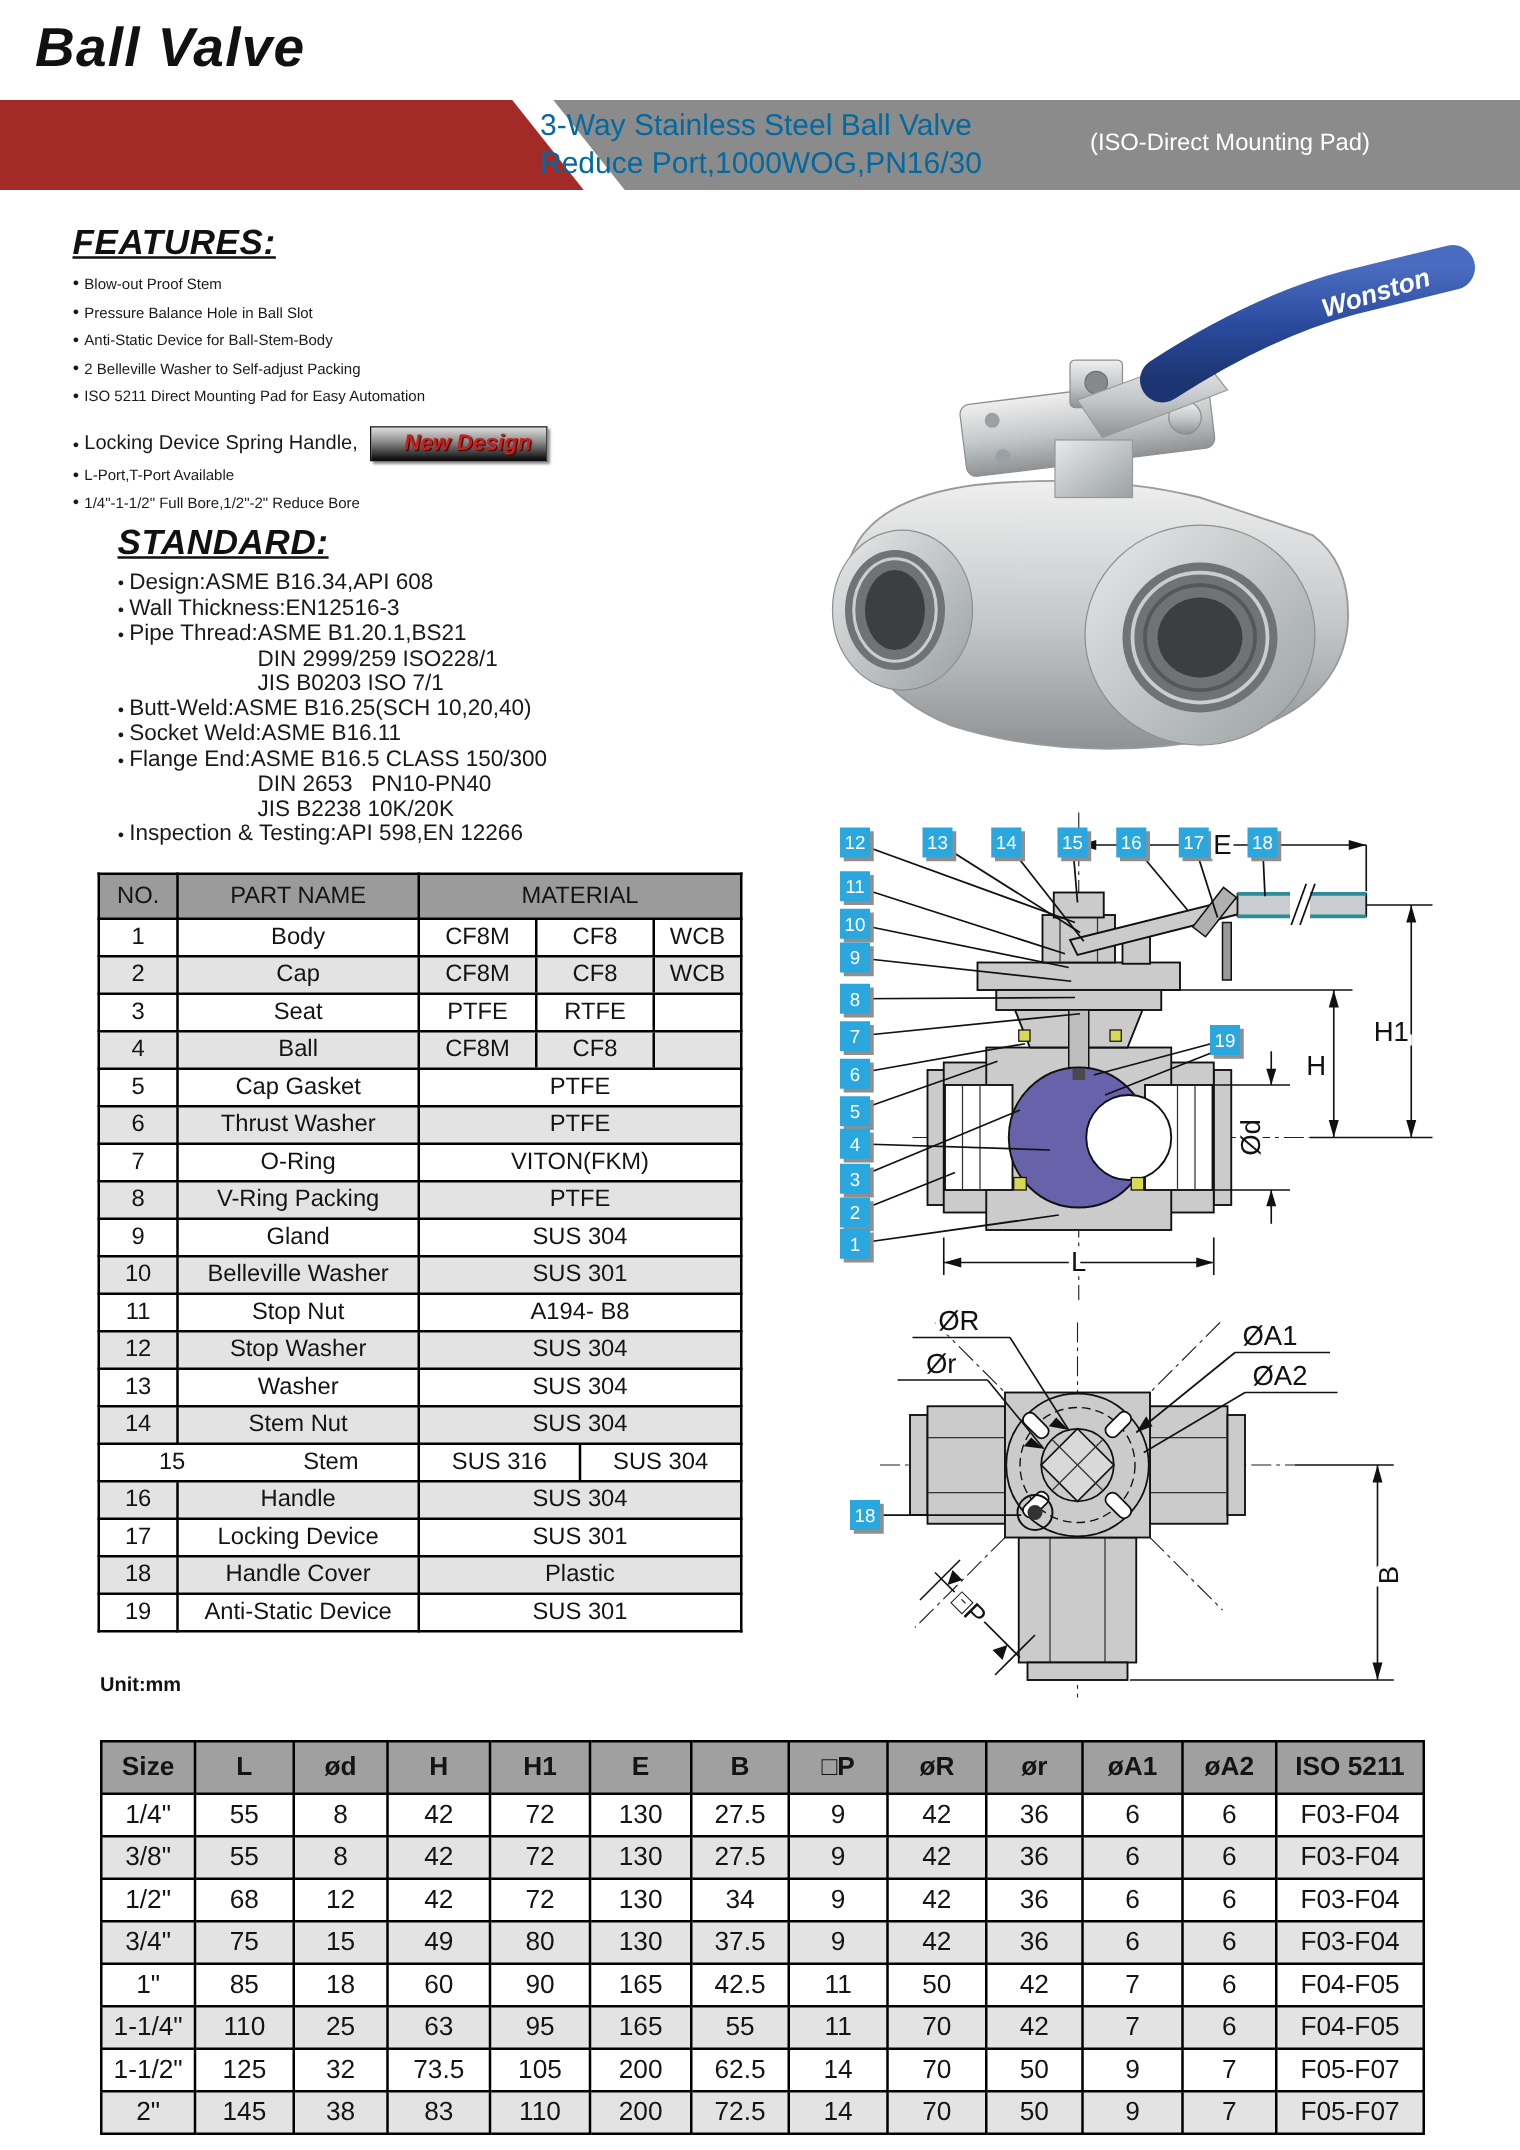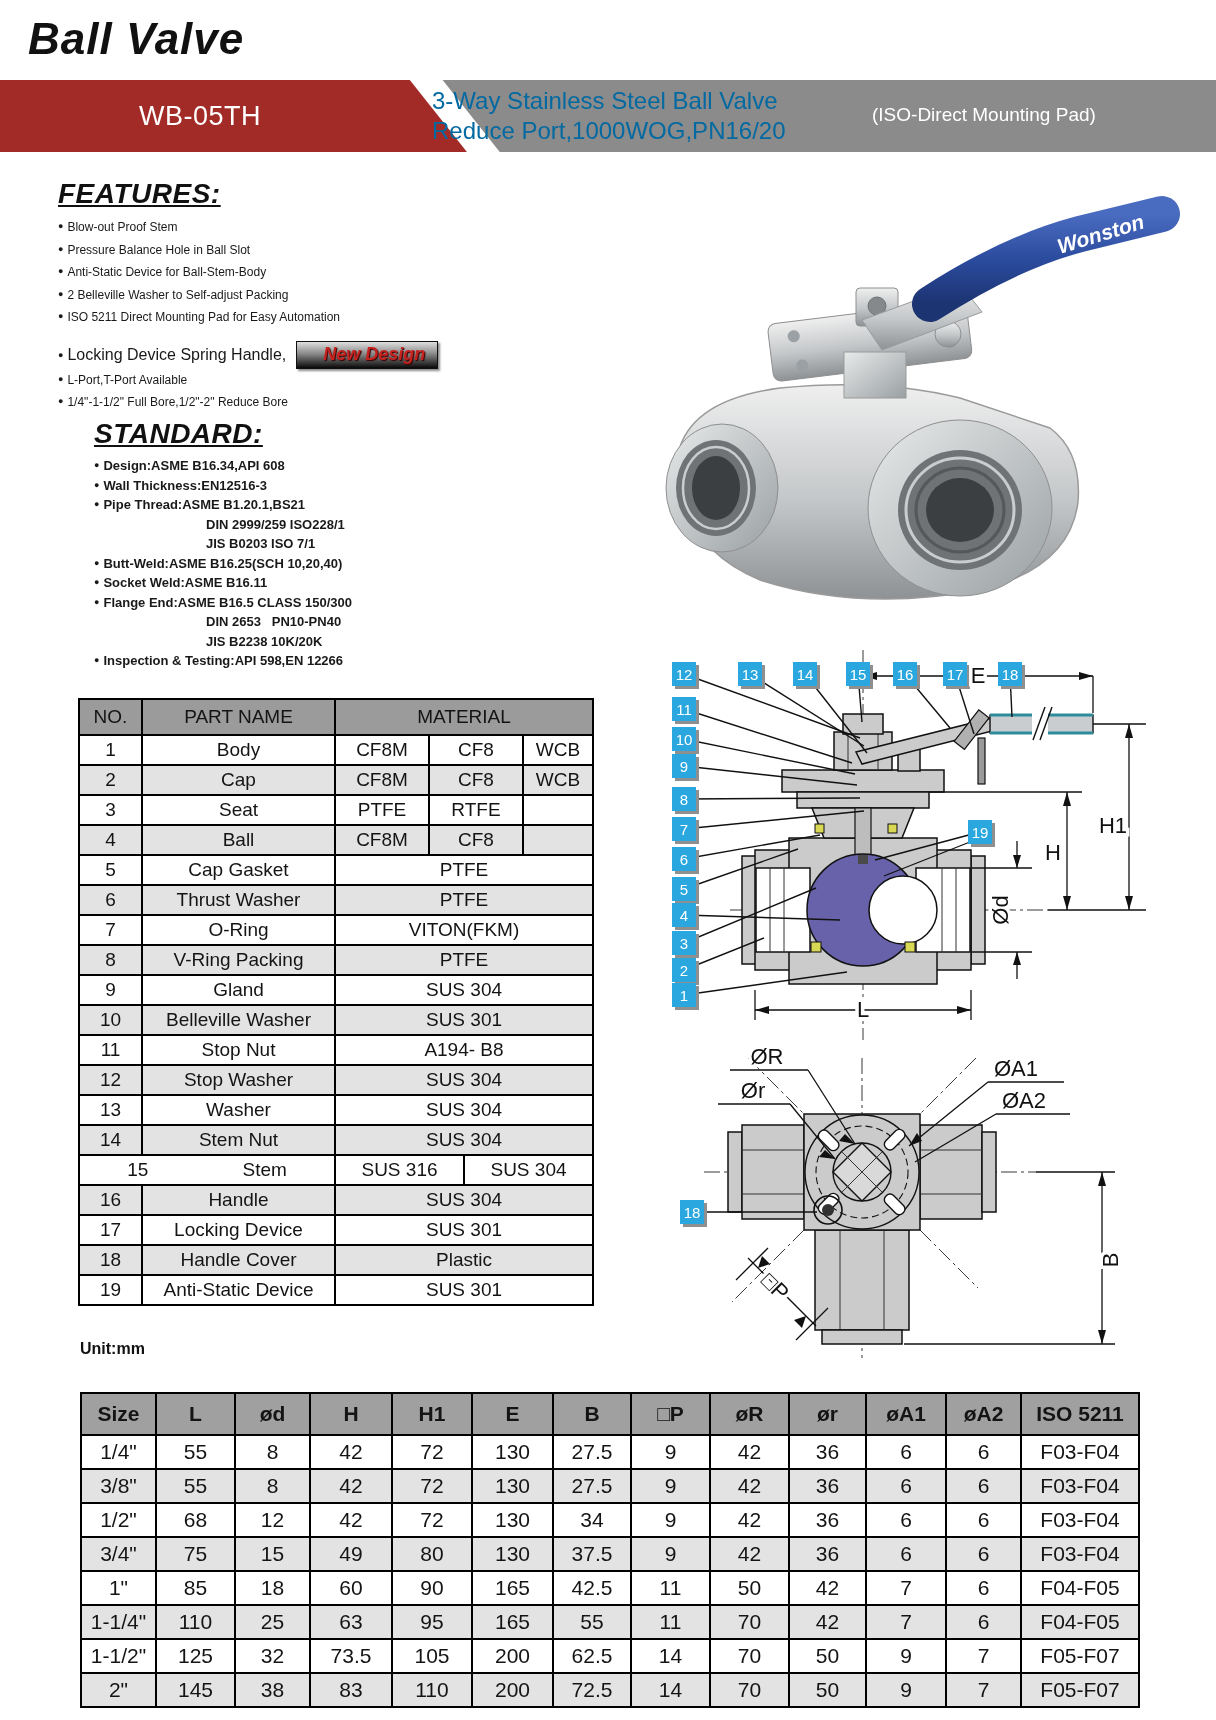--- a/index.html
+++ b/index.html
@@ -15,21 +15,21 @@
     color:#fff;font-size:27px;letter-spacing:.5px;}
   .banner-lines{position:absolute;left:432px;top:6px;color:#0369a1;font-size:24px;line-height:30px;}
   .banner-note{position:absolute;left:872px;top:24px;color:#fff;font-size:19px;}
   
   .features{position:absolute;left:58px;top:178px;width:500px;}
   .standard{position:absolute;left:58px;top:418px;width:540px;margin-left:36px;}
   .sec-head{margin:0 0 6px 0;font-size:28px;font-style:italic;font-weight:bold;letter-spacing:.5px;text-decoration:underline;}
   ul.plain{list-style:none;margin:0;padding:0;}
   ul.plain li{font-size:12px;line-height:21.5px;color:#191919;white-space:pre-wrap;}
   ul.plain li.bullet::before{content:"\25CF";font-size:9px;vertical-align:2px;margin-right:4px;}
-  .standard ul.plain li{font-size:13px;line-height:19.5px;font-weight:bold;}
+  .standard ul.plain li{font-size:18px;line-height:19.5px;}
   .standard ul.plain li.indent{padding-left:112px;}
   .lock-row{display:flex;align-items:center;margin-top:12px;font-size:16px;color:#191919;}
   .lock-row::before{content:"\25CF";font-size:9px;margin-right:4px;}
   .badge{display:inline-block;margin-left:10px;padding:2px 12px 3px 26px;border:1px solid #111;
     background:linear-gradient(180deg,#dedede 0%,#8a8a8a 45%,#0a0a0a 100%);
     color:#c6231f;font-weight:bold;font-style:italic;font-size:18px;text-shadow:1px 1px 1px #3a0000;
     box-shadow:2px 2px 2px rgba(0,0,0,.45);}
   
   table{border-collapse:collapse;}
   .parts-table{position:absolute;left:78px;top:698px;width:514px;text-align:center;font-size:19px;table-layout:fixed;}
@@ -58,24 +58,23 @@
 </head>
 <body>
 
 <div class="page">
 
   <div class="doc-title">Ball Valve</div>
 
   <div class="banner">
     <div class="banner-gray"></div>
     <div class="banner-red"></div>
-    <div class="banner-model">WB-05TH</div>
     <div class="banner-lines">
       <div>3-Way Stainless Steel Ball Valve</div>
-      <div>Reduce Port,1000WOG,PN16/20</div>
+      <div>Reduce Port,1000WOG,PN16/30</div>
     </div>
     <div class="banner-note">(ISO-Direct Mounting Pad)</div>
   </div>
 
   <div class="features">
     <h2 class="sec-head">FEATURES:</h2>
     <ul class="plain" id="features-list">
         <li class="bullet">Blow-out Proof Stem</li>
         <li class="bullet">Pressure Balance Hole in Ball Slot</li>
         <li class="bullet">Anti-Static Device for Ball-Stem-Body</li>

